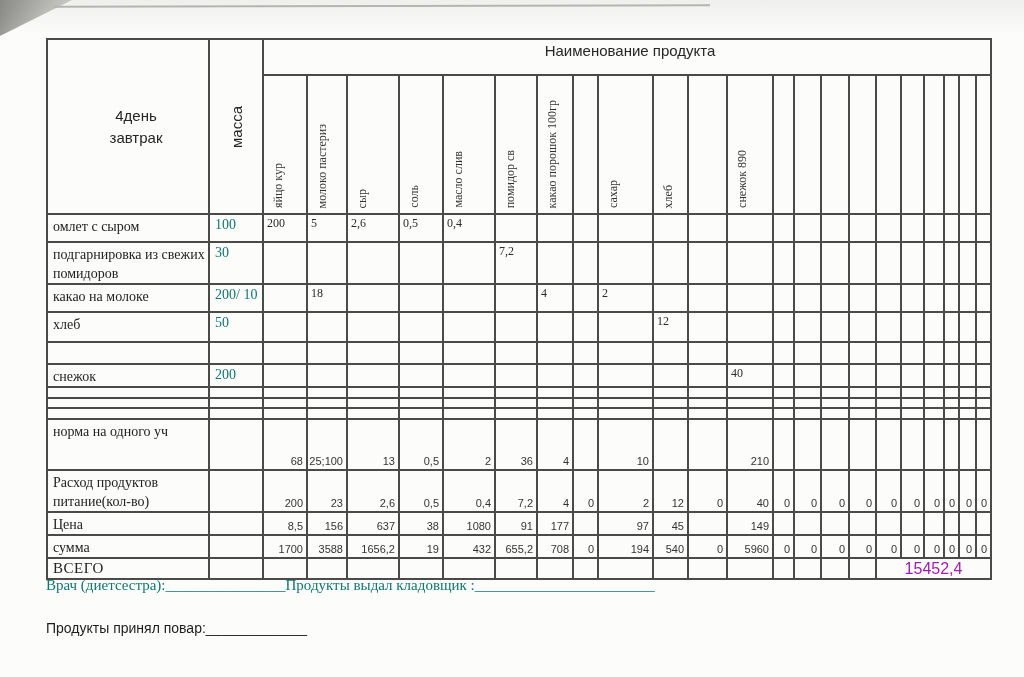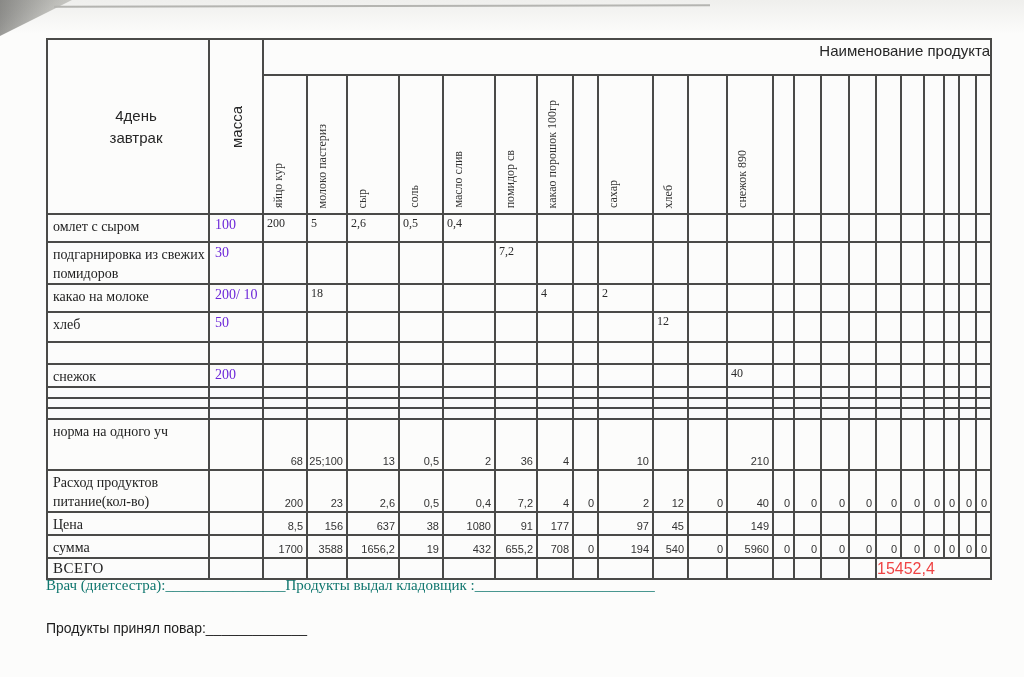--- a/index.html
+++ b/index.html
@@ -28,21 +28,21 @@
   table{
     border-collapse:collapse;table-layout:fixed;
     position:absolute;left:46px;top:38px;
   }
   th,td{
     border:2px solid #4a4a48;padding:0;overflow:hidden;
     font-weight:normal;
   }
   #group-header{
     font:15px "Liberation Sans",sans-serif;color:#262626;
-    text-align:right;vertical-align:middle;padding:2px 0 15px 6px;
+    text-align:center;vertical-align:middle;padding:2px 0 15px 6px;
   }
   #day-cell{vertical-align:middle;text-align:center;padding-left:16px;}
   #day-cell div{
     font:15px "Liberation Sans",sans-serif;color:#262626;margin:5px 0;
   }
   #mass-header{vertical-align:middle;}
   .vlab{
     writing-mode:vertical-rl;transform:rotate(180deg);
     font:12px "Liberation Serif",serif;color:#333;
     white-space:nowrap;margin:0 auto 5px 7px;
@@ -50,37 +50,37 @@
   #mass-header .vlab{
     font:15px "Liberation Sans",sans-serif;color:#262626;margin:0 auto;
   }
   th.colhead{vertical-align:bottom;}
   td.name{
     font:14px "Liberation Serif",serif;line-height:19px;
     vertical-align:top;text-align:left;padding:2px 2px 0 5px;color:#222;
   }
   td.mass{
     font:14px "Liberation Serif",serif;
-    vertical-align:top;text-align:left;padding:2px 0 0 5px;color:#6d28d9;
+    vertical-align:top;text-align:left;padding:2px 0 0 5px;color:#0f766e;
   }
   tr.dish td.val, tr.empty td.val, tr.thin td.val{
     font:12px "Liberation Serif",serif;
     vertical-align:top;text-align:left;padding:1px 0 0 3px;color:#2a2a2a;
   }
   tr.summary td.val{
     font:11px "Liberation Sans",sans-serif;
     vertical-align:bottom;text-align:right;padding:0 3px 2px 0;color:#333;
   }
   tr.total-row td.name{
     font:15px "Liberation Serif",serif;vertical-align:middle;padding:0 0 0 5px;
     letter-spacing:0.5px;
   }
   td.total-val{
-    font:16px "Liberation Sans",sans-serif;color:#ef4444;
-    vertical-align:middle;
+    font:16px "Liberation Sans",sans-serif;color:#a21caf;
+    text-align:center;vertical-align:middle;
   }
   
   .sig1{
     position:absolute;left:46px;top:577px;
     font:15px "Liberation Serif",serif;color:#0f766e;white-space:nowrap;
   }
   .sig2{
     position:absolute;left:46px;top:620px;
     font:14px "Liberation Sans",sans-serif;color:#1d1d1d;white-space:nowrap;
   }

